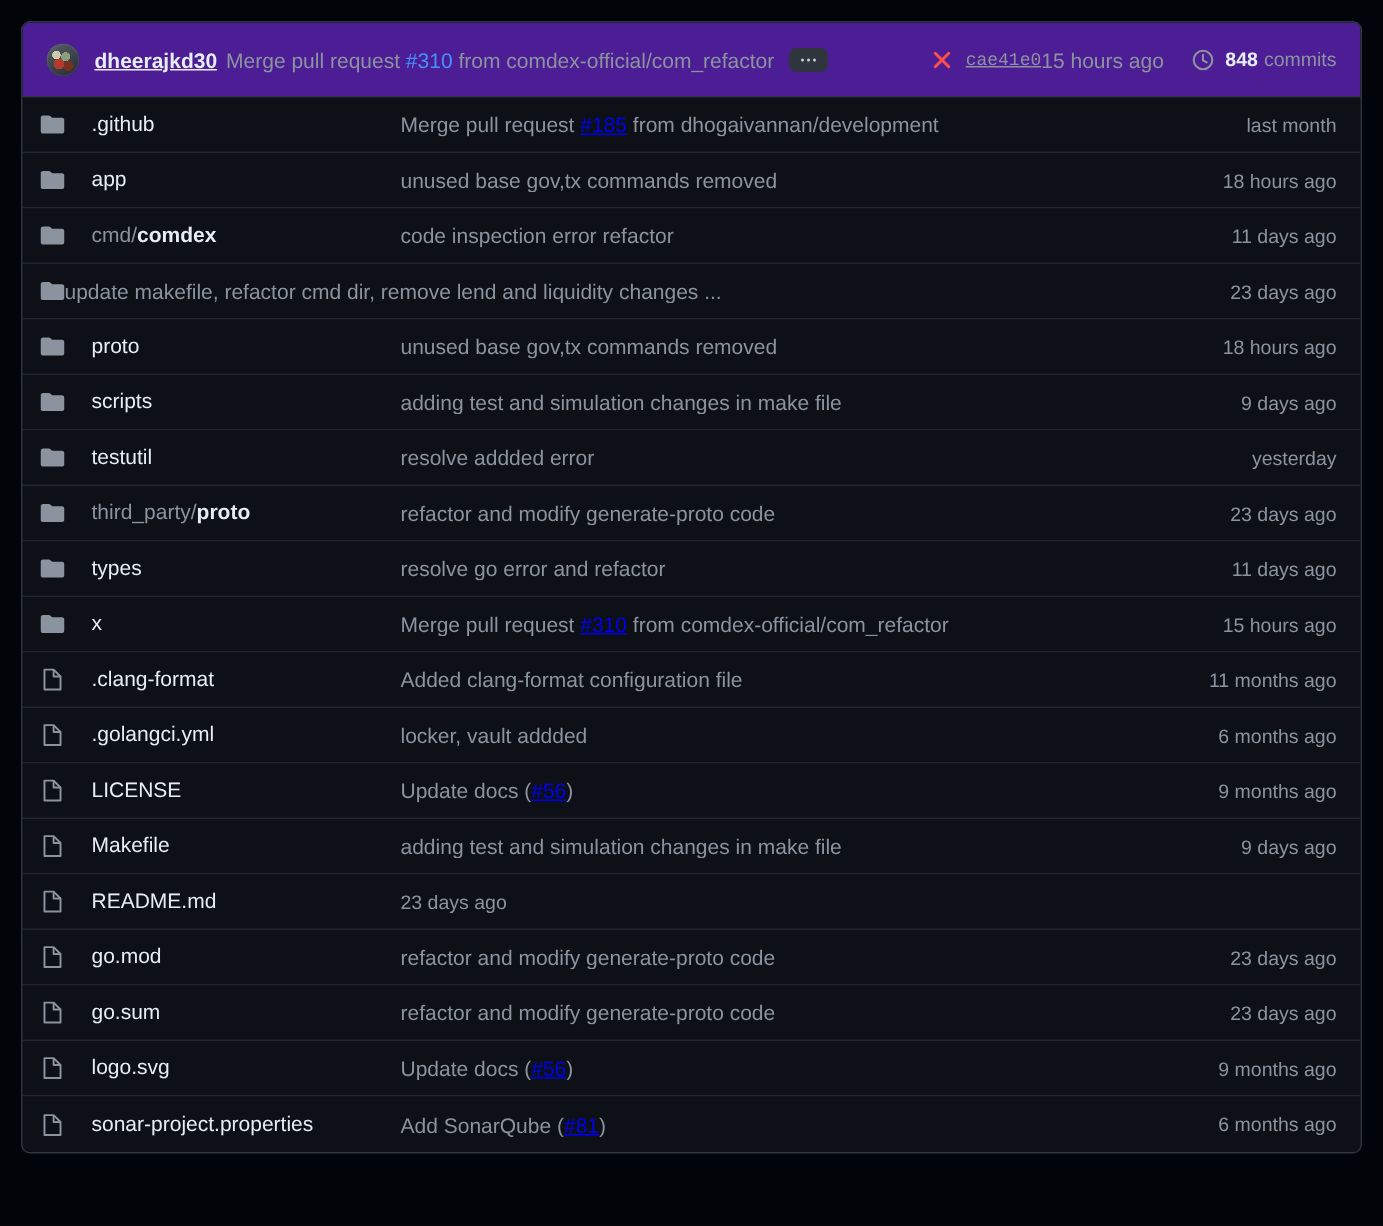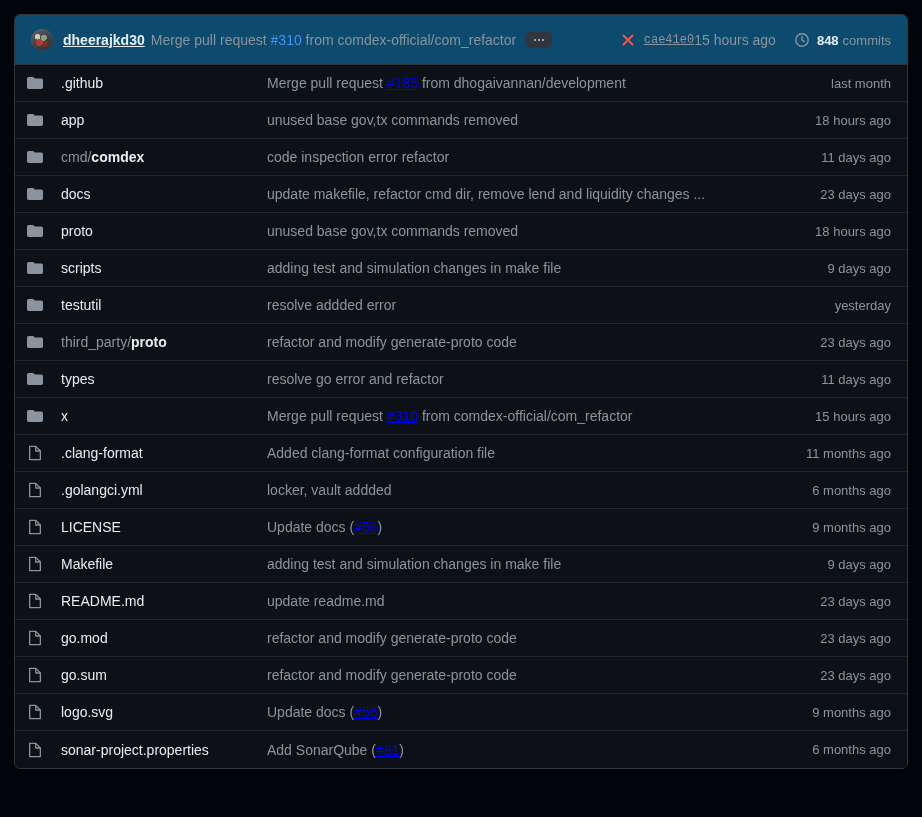--- a/index.html
+++ b/index.html
@@ -23,21 +23,21 @@
     border: 1px solid #30363d;
     border-radius: 6px;
     overflow: hidden;
     background: #0d1117;
   }
 
   
   .commit-header {
     display: flex;
     align-items: center;
-    background: #0c4a6e;
+    background: #4c1d95;
     height: 50px;
     padding: 0 16px;
     border-bottom: 1px solid #30363d;
   }
   .avatar {
     width: 22px;
     height: 22px;
     border-radius: 50%;
     flex: 0 0 auto;
     background:
@@ -255,21 +255,20 @@
         <div class="name-cell"><a href="#"><span class="dim">cmd/</span><span class="strong">comdex</span></a></div>
         <div class="msg-cell"><span>code inspection error refactor</span></div>
         <div class="age-cell">11 days ago</div>
       </div>
       <div class="file-row">
         <span class="row-icon">
           <svg width="16" height="16" viewBox="0 0 16 16" aria-hidden="true">
             <path fill="#8b949e" d="M1.75 2h3.79c.4 0 .78.16 1.06.44L7.9 3.5h6.35c.97 0 1.75.78 1.75 1.75v7c0 .97-.78 1.75-1.75 1.75H1.75C.78 14 0 13.22 0 12.25V3.75C0 2.78.78 2 1.75 2z"></path>
           </svg>
         </span>
-        <div class="name-cell"><a href="#"><span>docs</span></a></div>
         <div class="msg-cell"><span>update makefile, refactor cmd dir, remove lend and liquidity changes ...</span></div>
         <div class="age-cell">23 days ago</div>
       </div>
       <div class="file-row">
         <span class="row-icon">
           <svg width="16" height="16" viewBox="0 0 16 16" aria-hidden="true">
             <path fill="#8b949e" d="M1.75 2h3.79c.4 0 .78.16 1.06.44L7.9 3.5h6.35c.97 0 1.75.78 1.75 1.75v7c0 .97-.78 1.75-1.75 1.75H1.75C.78 14 0 13.22 0 12.25V3.75C0 2.78.78 2 1.75 2z"></path>
           </svg>
         </span>
         <div class="name-cell"><a href="#"><span>proto</span></a></div>
@@ -371,21 +370,20 @@
         <div class="age-cell">9 days ago</div>
       </div>
       <div class="file-row">
         <span class="row-icon">
           <svg width="16" height="16" viewBox="0 0 16 16" aria-hidden="true">
             <path fill="none" stroke="#8b949e" stroke-width="1.3" stroke-linejoin="round" d="M2.65 1.4h6.1l4.6 4.6v8.6H2.65z"></path>
             <path fill="none" stroke="#8b949e" stroke-width="1.3" stroke-linejoin="round" d="M8.75 1.4v4.6h4.6"></path>
           </svg>
         </span>
         <div class="name-cell"><a href="#"><span>README.md</span></a></div>
-        <div class="msg-cell"><span>update readme.md</span></div>
         <div class="age-cell">23 days ago</div>
       </div>
       <div class="file-row">
         <span class="row-icon">
           <svg width="16" height="16" viewBox="0 0 16 16" aria-hidden="true">
             <path fill="none" stroke="#8b949e" stroke-width="1.3" stroke-linejoin="round" d="M2.65 1.4h6.1l4.6 4.6v8.6H2.65z"></path>
             <path fill="none" stroke="#8b949e" stroke-width="1.3" stroke-linejoin="round" d="M8.75 1.4v4.6h4.6"></path>
           </svg>
         </span>
         <div class="name-cell"><a href="#"><span>go.mod</span></a></div>

